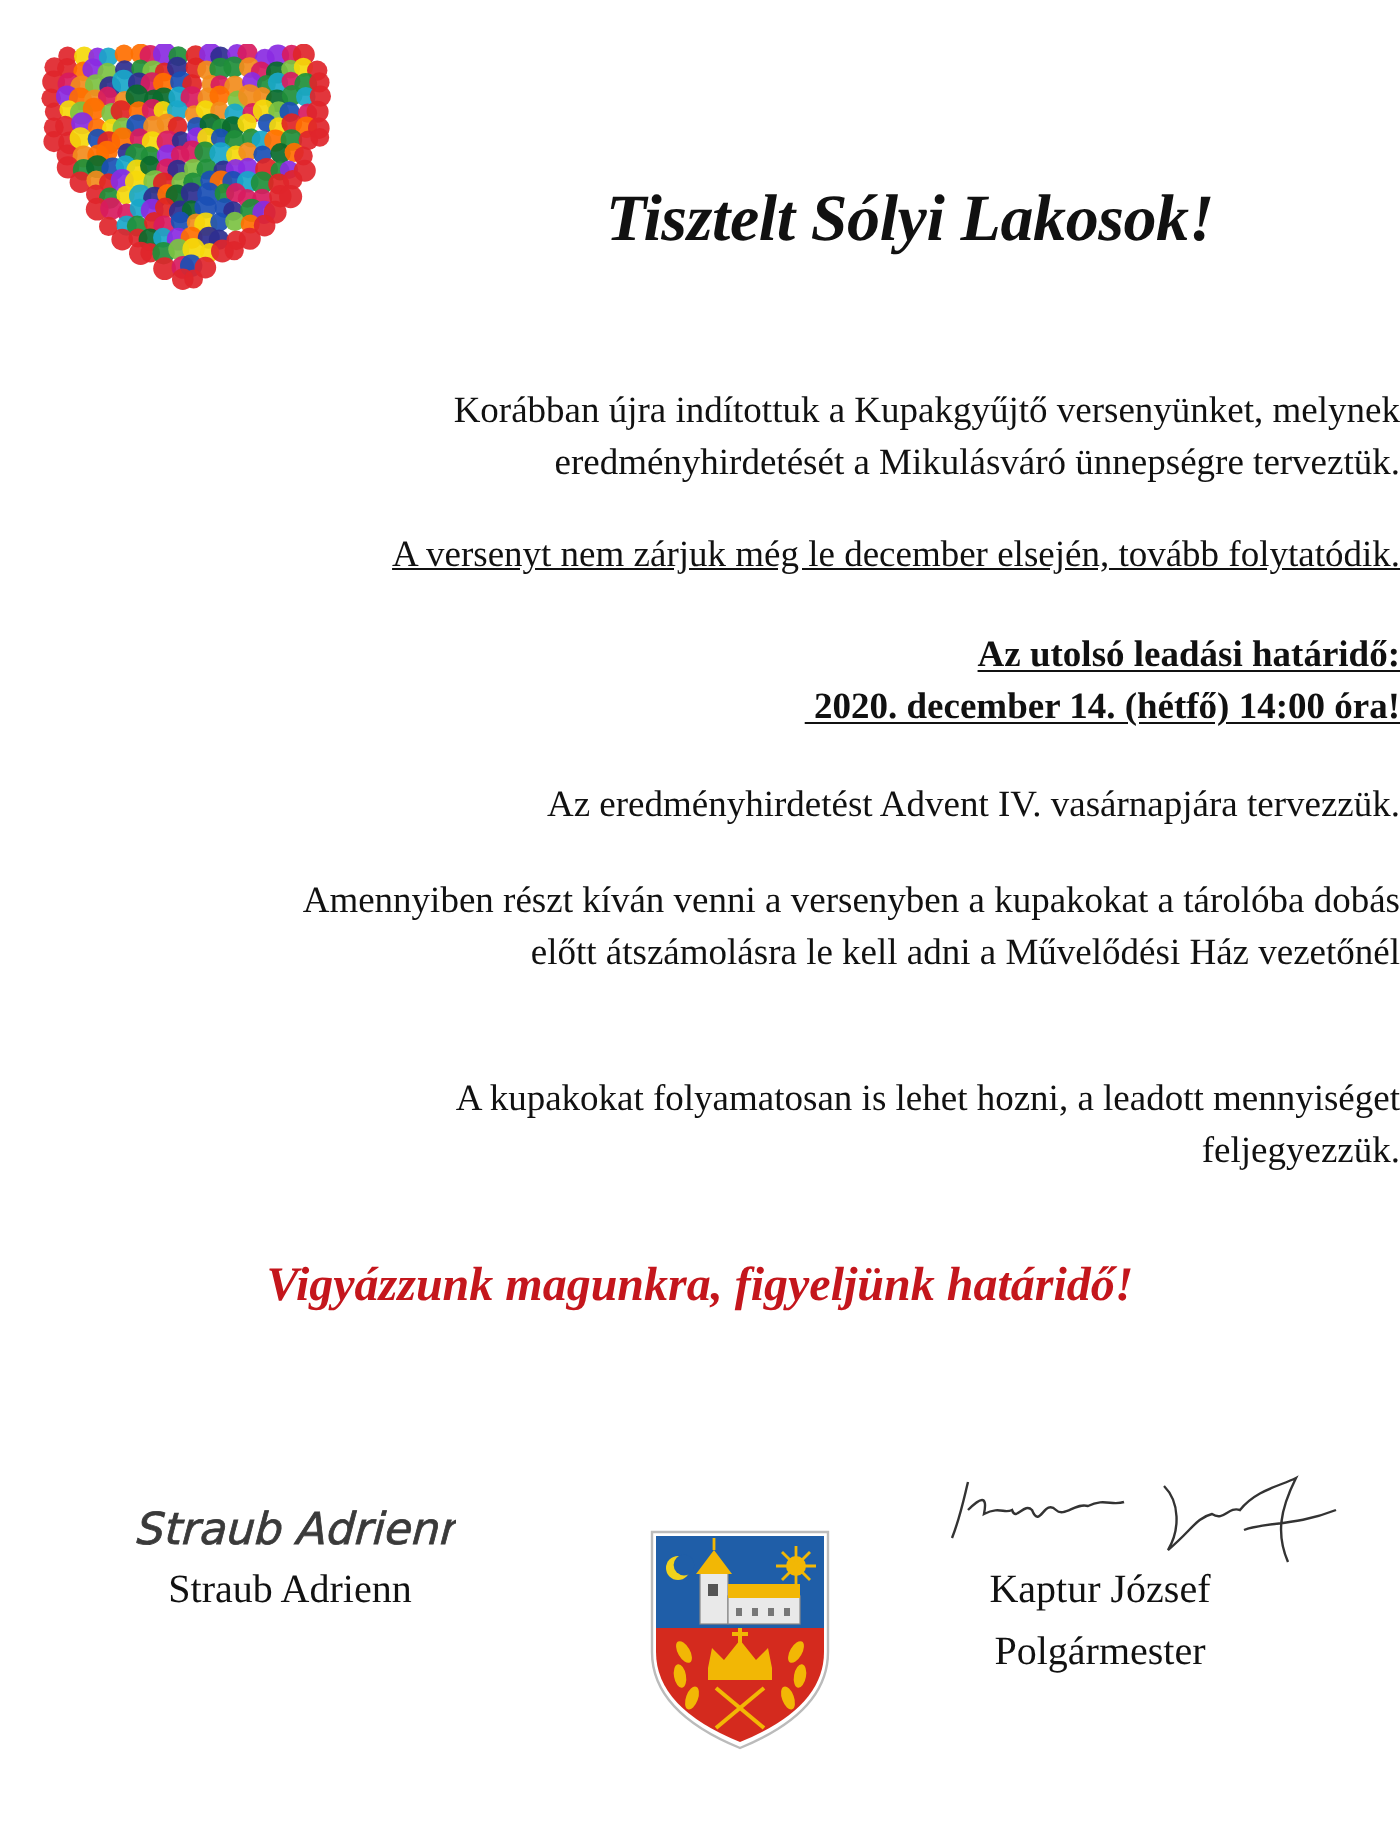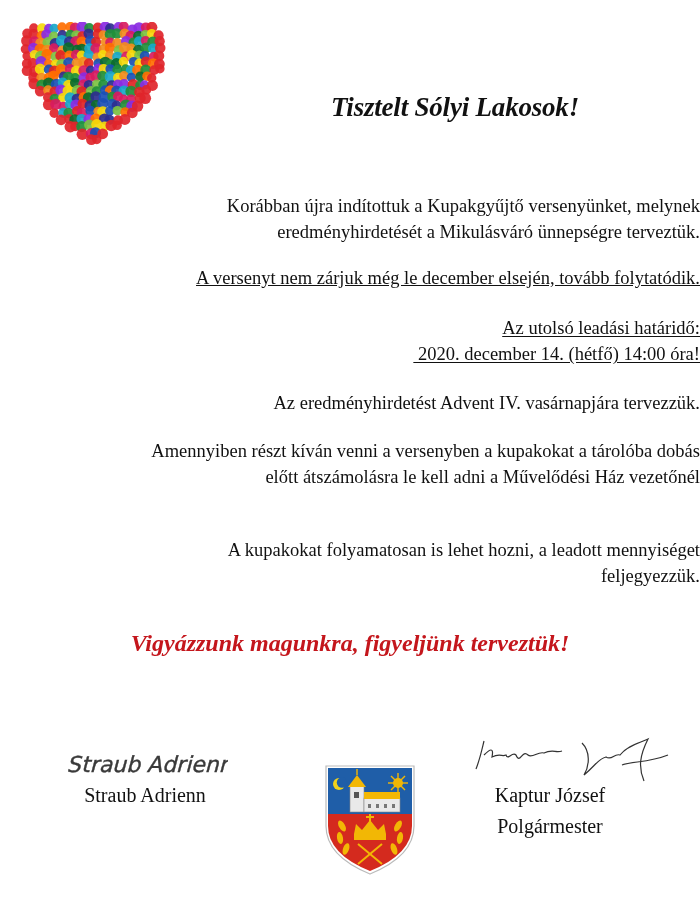--- a/index.html
+++ b/index.html
@@ -4,24 +4,24 @@
 <style>
   html, body { margin: 0; padding: 0; background: #ffffff; }
   body {
     width: 700px; height: 914px; position: relative; overflow: hidden;
     font-family: "Liberation Serif", "DejaVu Serif", serif; color: #111;
   }
   .abs { position: absolute; }
   .heart { left: 12px; left: 14px; top: 22px; width: 160px; height: 150px; }
   .title {
     left: 240px; width: 430px; top: 92px; text-align: center;
-    font-size: 27px; font-weight: bold; font-style: italic; letter-spacing: -0.2px;
+    font-size: 33px; font-weight: bold; font-style: italic; letter-spacing: -0.2px;
   }
   .center { left: 0; width: 700px; text-align: right; font-size: 18.5px; line-height: 26px; }
-  .bold-u { font-weight: normal; text-decoration: underline; text-underline-offset: 2px; padding-left: 13px; }
+  .bold-u { font-weight: bold; text-decoration: underline; text-underline-offset: 2px; padding-left: 13px; }
   .red-motto {
     left: 0; width: 700px; text-align: center; top: 630px;
     font-size: 24px; font-weight: bold; font-style: italic; color: #c4161c;
   }
   .sig-block { text-align: center; font-size: 20px; line-height: 31px; }
   .shield { left: 322px; top: 764px; width: 96px; height: 112px; }
   .sign { position: absolute; }
 </style>
 </head>
 <body>
@@ -303,21 +303,21 @@
 <div class="abs center" style="top:438px;">
   <div>Amennyiben részt kíván venni a versenyben a kupakokat a tárolóba dobás</div>
   <div>előtt átszámolásra le kell adni a Művelődési Ház vezetőnél</div>
 </div>
 
 <div class="abs center" style="top:537px;">
   <div>A kupakokat folyamatosan is lehet hozni, a leadott mennyiséget</div>
   <div>feljegyezzük.</div>
 </div>
 
-<div class="abs red-motto">Vigyázzunk magunkra, figyeljünk terveztük!</div>
+<div class="abs red-motto">Vigyázzunk magunkra, figyeljünk határidő!</div>
 
 <svg class="sign" style="left:68px; top:745px; width:160px; height:36px;" viewBox="0 0 160 36">
   <text x="2" y="27" font-family="DejaVu Sans, sans-serif" font-size="22" fill="#3a3a3a" font-style="italic" transform="skewX(-4)" stroke="#3a3a3a" stroke-width="0.4">Straub Adrienn</text>
 </svg>
 <div class="abs sig-block" style="left:20px; width:250px; top:780px;">
   <div>Straub Adrienn</div>
 </div>
 
 <svg class="abs shield" viewBox="0 0 96 112">
   <path d="M4 2 H92 V62 Q92 92 48 110 Q4 92 4 62 Z" fill="#ffffff" stroke="#bbb" stroke-width="1.2"></path>

